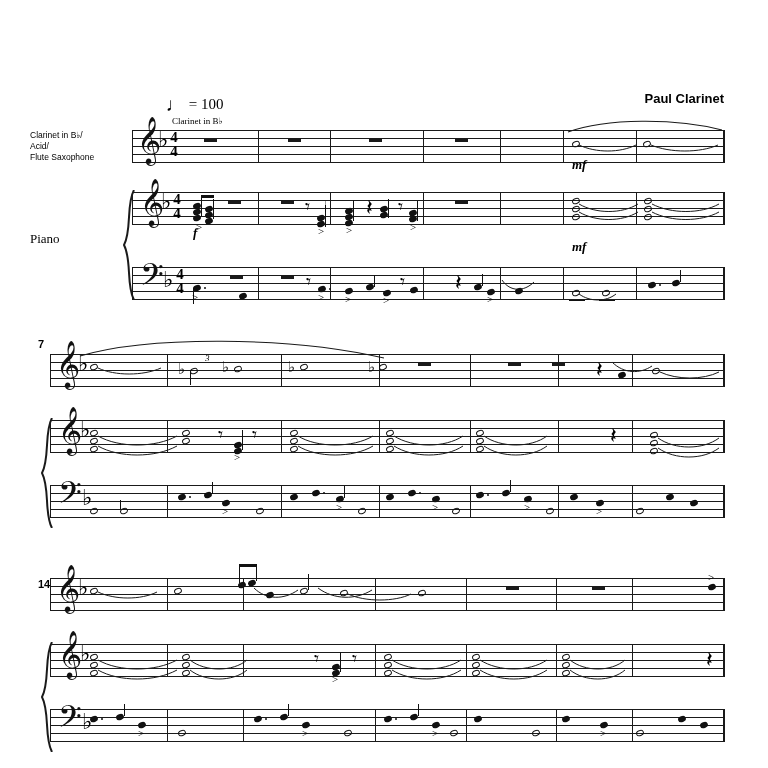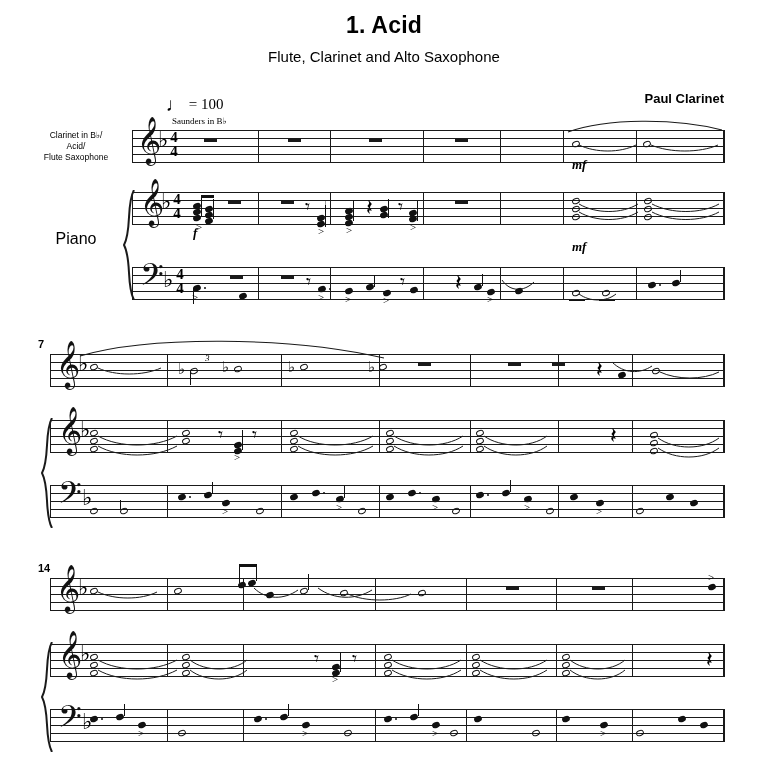--- a/index.html
+++ b/index.html
@@ -66,25 +66,25 @@
     left: 172px;
     font-size: 9px;
     font-family: "Liberation Serif", serif;
   }
 
   
   .inst-label {
     position: absolute;
     font-size: 8.5px;
     line-height: 11px;
-    text-align: center;
+    text-align: left;
     font-weight: normal;
   }
   #label-winds { top: 130px; left: 30px; width: 92px; }
-  #label-piano { top: 233px; left: 30px; width: 92px; font-size: 16px; }
+  #label-piano { top: 233px; left: 30px; width: 92px; font-size: 13px; font-family: Liberation Serif, serif; }
 
   
   .system { position: absolute; }
   .staff {
     position: absolute;
     left: 0;
   }
   .staff .line {
     position: absolute;
     left: 0;
@@ -222,29 +222,27 @@
     font-size: 9px;
   }
   .tie-svg { position: absolute; overflow: visible; }
   svg.slur { position: absolute; overflow: visible; }
 </style>
 </head>
 <body>
 
 <div class="score">
 
-  <div class="title">1. Acid</div>
-  <div class="subtitle">Flute, Clarinet and Alto Saxophone</div>
   <div class="composer">Paul Clarinet</div>
 
   <div class="tempo">
     <span class="note-glyph">♩</span>
     <span>= 100</span>
   </div>
-  <div class="transposition">Saunders in B♭</div>
+  <div class="transposition">Clarinet in B♭</div>
 
   <div class="inst-label" id="label-winds">
     <div>Clarinet in B♭/</div>
     <div>Acid/</div>
     <div>Flute Saxophone</div>
   </div>
   <div class="inst-label" id="label-piano">Piano</div>
 
   <div class="system" id="system-1" style="left:0; top:0; width:768px; height:310px;">
 
@@ -610,21 +608,21 @@
 
     <div class="notehead" style="left:570px; top:494px;"></div>
     <div class="notehead" style="left:596px; top:500px;"></div>
     <div class="accent" style="left:596px; top:506px;">&gt;</div>
     <div class="notehead open" style="left:636px; top:508px;"></div>
     <div class="notehead" style="left:666px; top:494px;"></div>
     <div class="notehead" style="left:690px; top:500px;"></div>
   </div>
 
   <div class="system" id="system-3" style="left:0; top:0; width:768px; height:250px;">
-    <div class="measure-num" style="left:38px; top:562px;">14</div>
+    <div class="measure-num" style="left:38px; top:578px;">14</div>
 
     <div class="staff" style="left:50px; top:578px; width:674px; height:33px;">
       <div class="line" style="top:0px;"></div>
       <div class="line" style="top:8px;"></div>
       <div class="line" style="top:16px;"></div>
       <div class="line" style="top:24px;"></div>
       <div class="line" style="top:32px;"></div>
     </div>
     <div class="clef treble" style="left:56px; top:568px;">𝄞</div>
     <div class="keysig" style="left:78px; top:577px;">♭</div>

